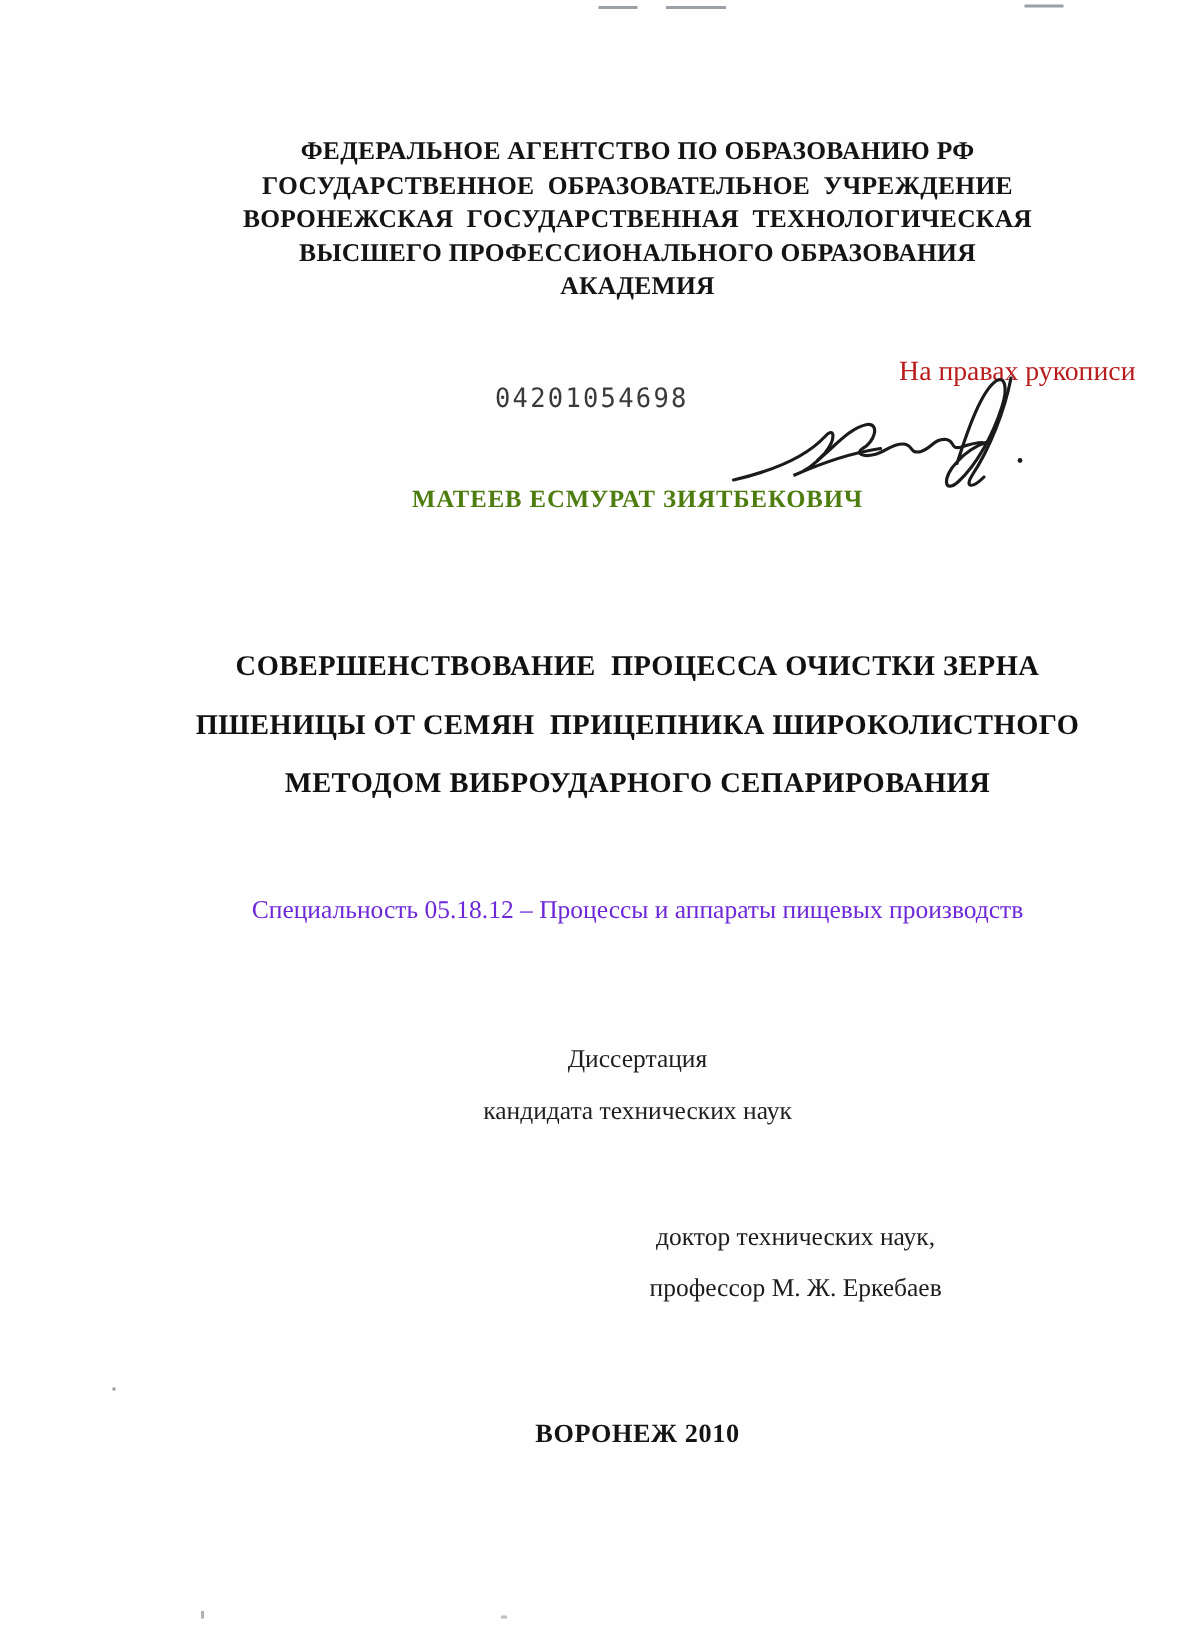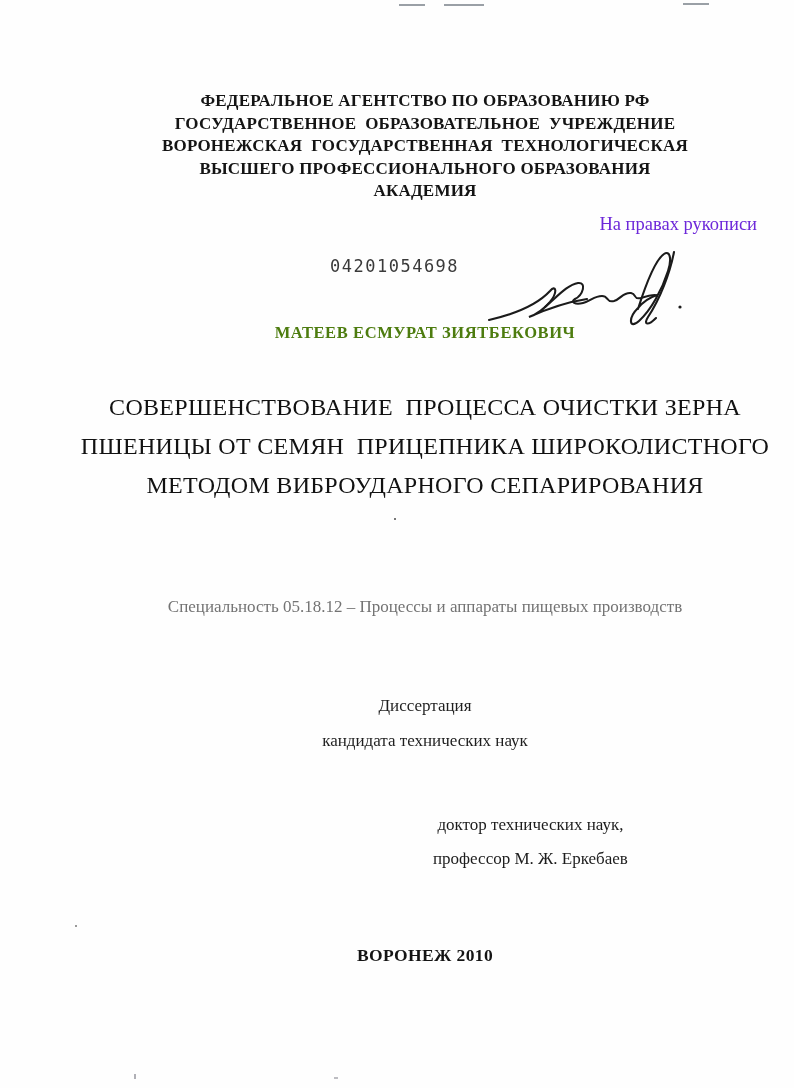--- a/index.html
+++ b/index.html
@@ -10,31 +10,31 @@
     font-family:"Liberation Serif", serif;
     color:#1c1c1c;
     overflow:hidden;
     margin:0 auto;
   }
   .line{white-space:pre-wrap;text-align:center;}
   
   .centercol{position:absolute;left:66px;right:10px;text-align:center;}
 
   .header{top:90px;font-weight:bold;font-size:17px;line-height:22.5px;letter-spacing:0.2px;color:#141414;}
-  .manuscript{position:absolute;top:214px;right:37px;font-size:18.5px;color:#6d28d9;}
+  .manuscript{position:absolute;top:238px;right:37px;font-size:18.5px;color:#b91c1c;}
   .regnum{
     position:absolute;top:256px;left:330px;
     font-family:"DejaVu Sans Mono", monospace;
     font-size:17px;letter-spacing:1.5px;color:#3a3a3a;
     transform:scaleY(1.05);
   }
   .signature{position:absolute;left:487px;top:247px;}
   .author{top:323px;font-weight:bold;font-size:16.5px;letter-spacing:0.6px;color:#4d7c0f;}
-  .title{top:388px;font-weight:normal;font-size:24px;line-height:39px;letter-spacing:0.3px;color:#111;}
-  .specialty{top:597px;font-size:17px;color:#737373;}
+  .title{top:425px;font-weight:bold;font-size:19px;line-height:39px;letter-spacing:0.3px;color:#111;}
+  .specialty{top:597px;font-size:17px;color:#6d28d9;}
   .thesis{top:688px;font-size:17px;line-height:35px;color:#1e1e1e;}
   .supervisor{position:absolute;left:433px;top:808px;font-size:17px;line-height:33.5px;text-align:left;}
   .sup-label{font-weight:bold;color:#141414;}
   .cityyear{top:945px;font-weight:bold;font-size:17.5px;letter-spacing:0.4px;color:#141414;}
 
   
   .artifact{position:absolute;background:#9aa0a6;}
   .dash1{left:399px;top:4px;width:26px;height:2px;}
   .dash2{left:444px;top:4px;width:40px;height:2px;}
   .dash3{left:683px;top:3px;width:26px;height:2px;}

